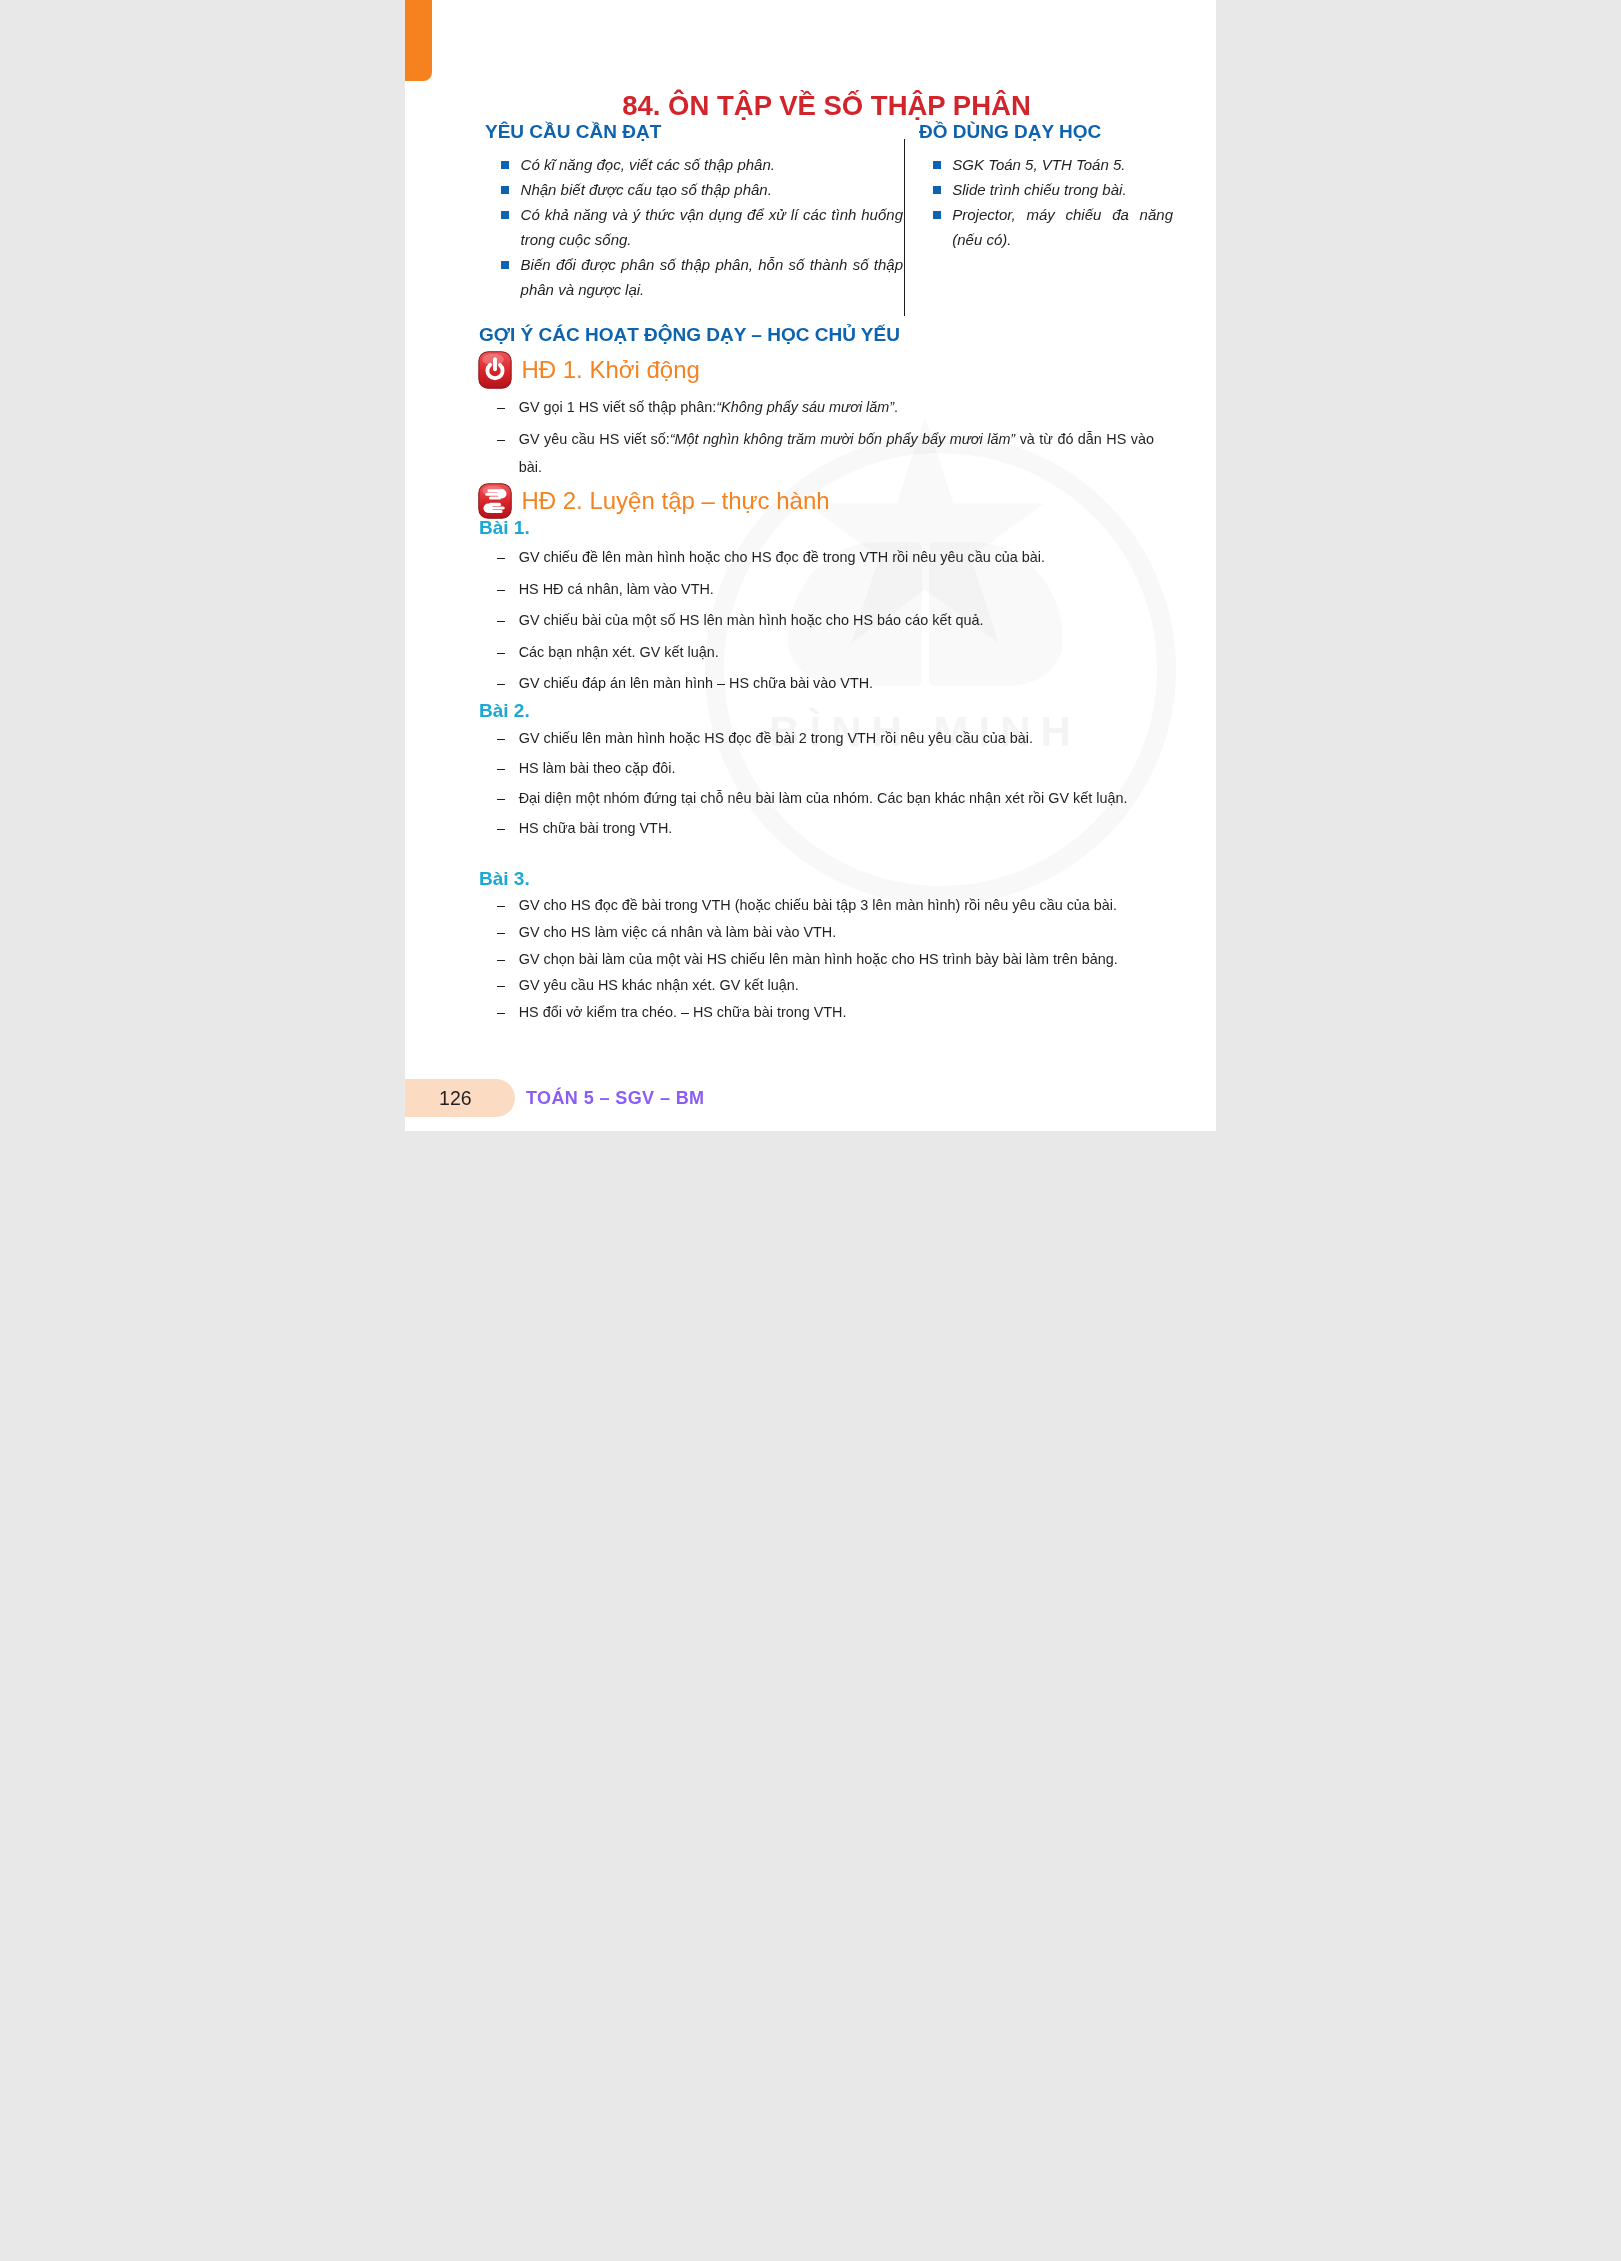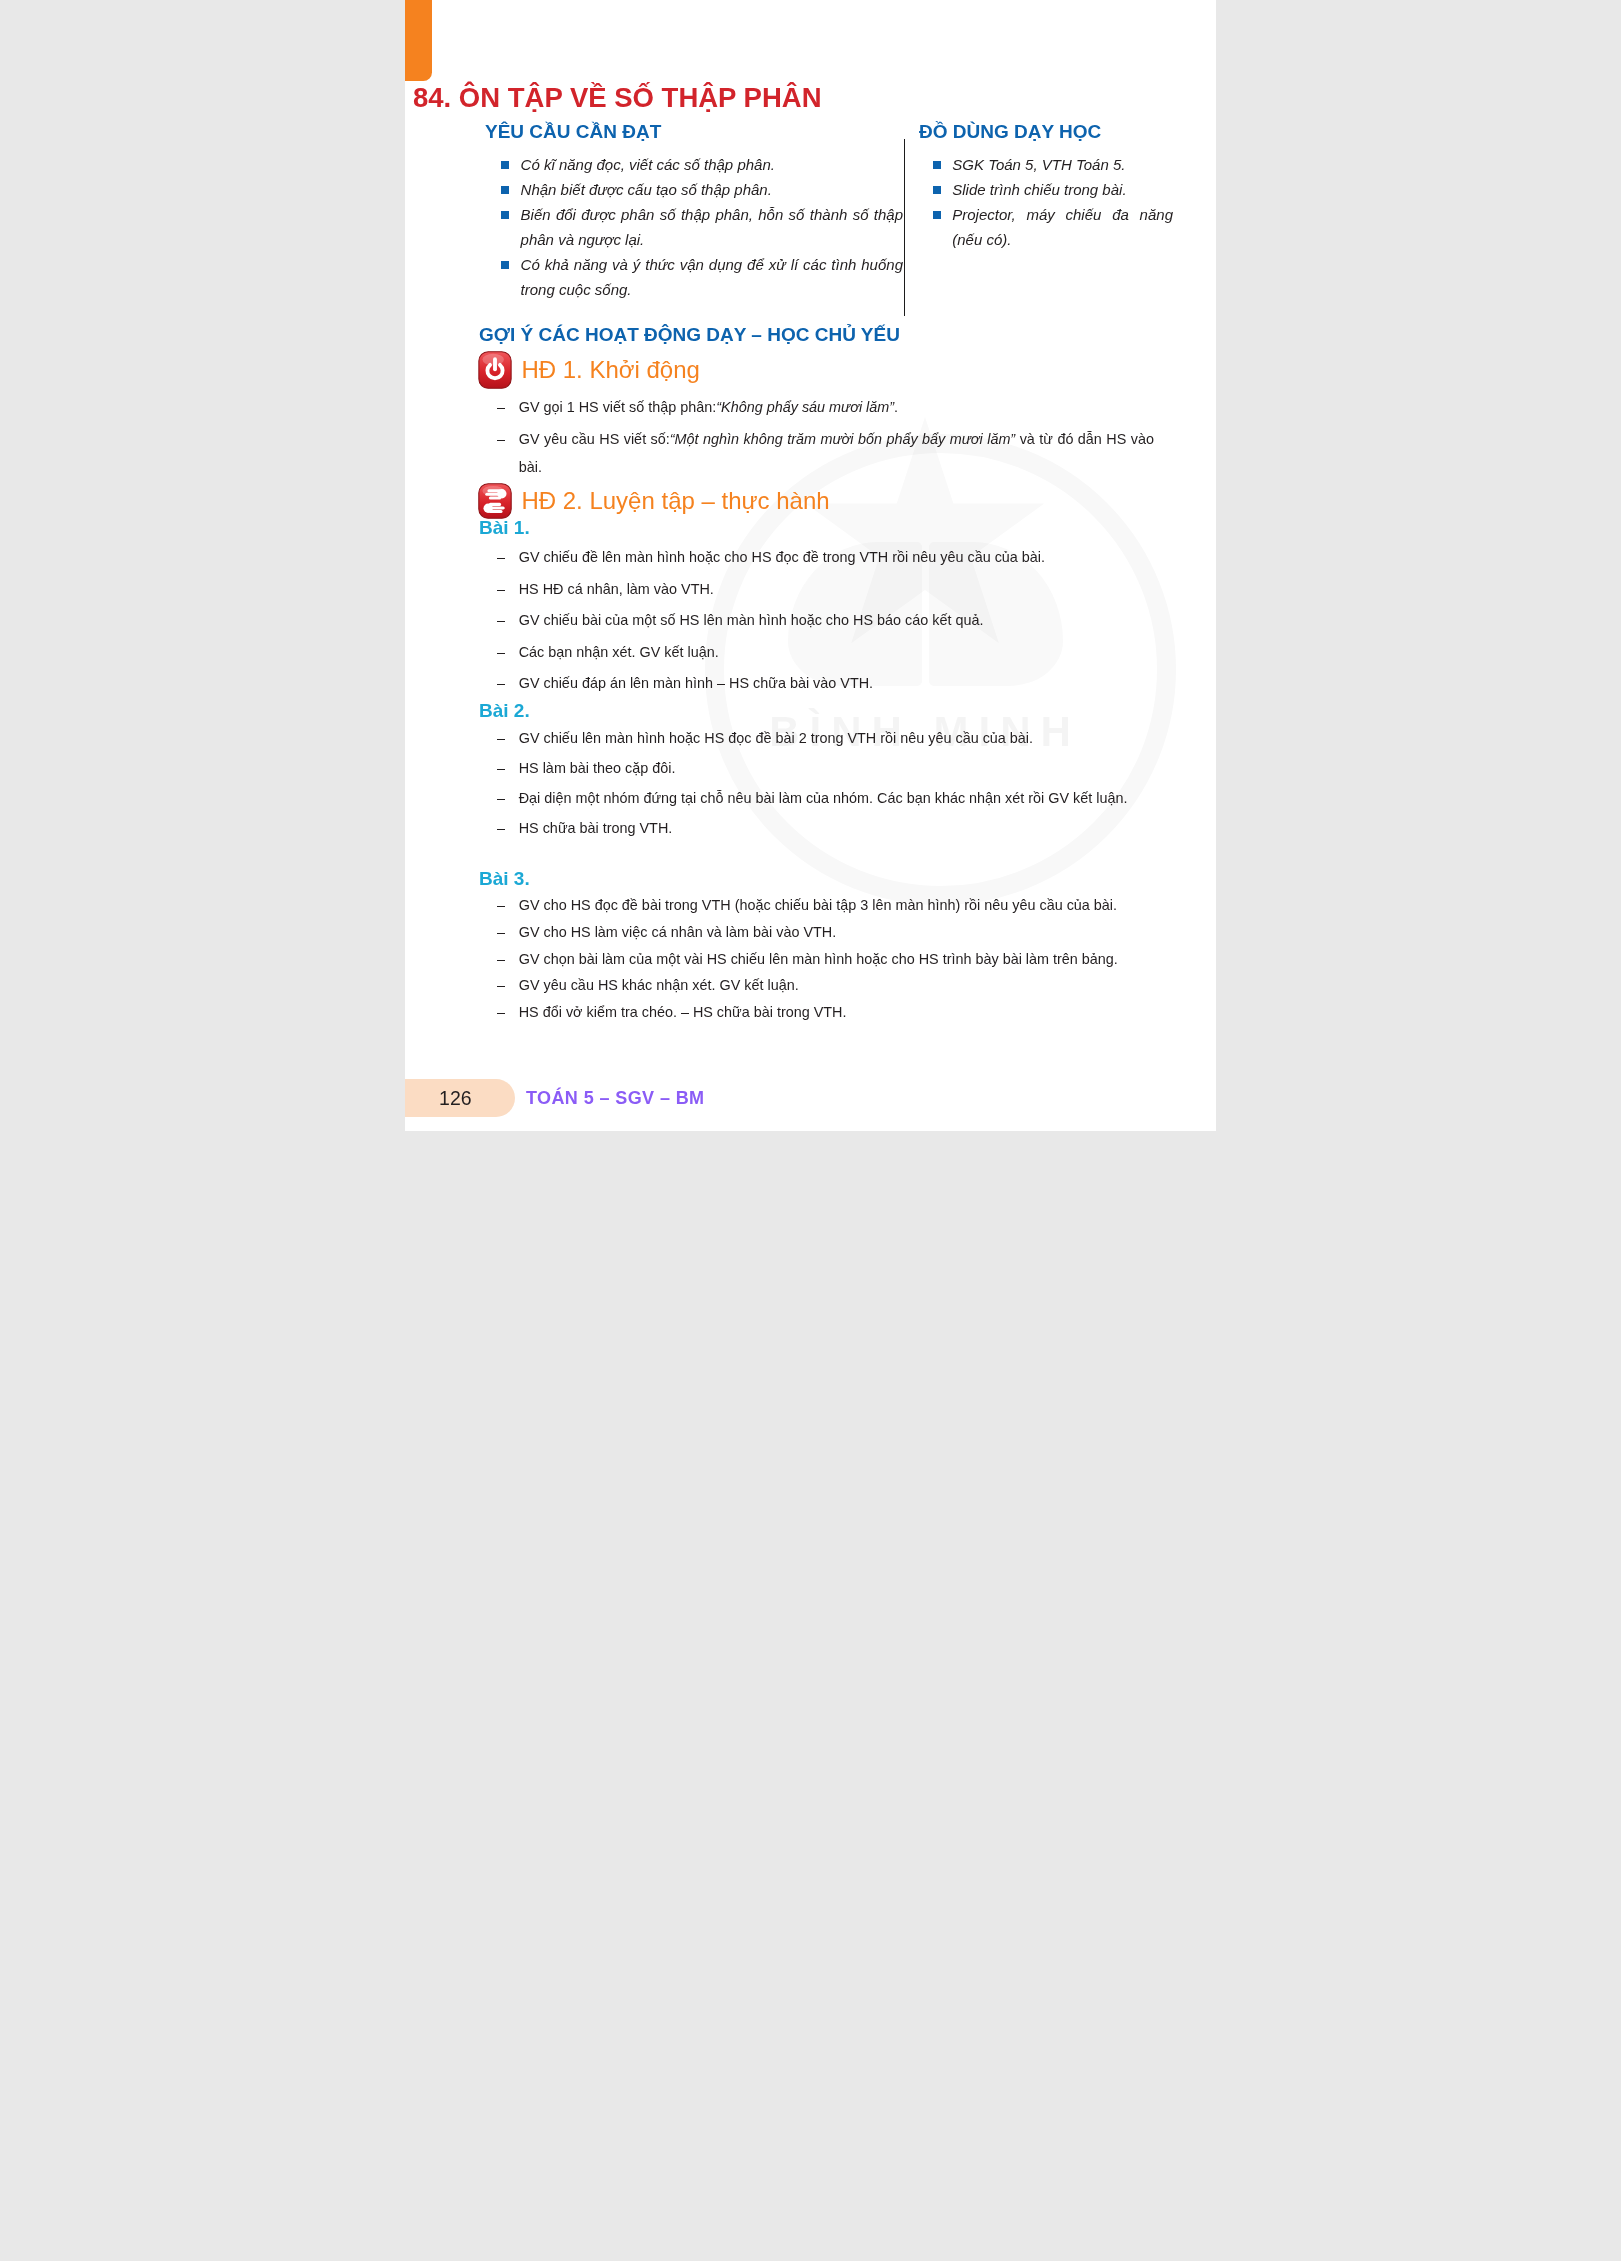--- a/index.html
+++ b/index.html
@@ -14,21 +14,21 @@
   .watermark{position:absolute;left:260px;top:405px;width:520px;height:506px;pointer-events:none;}
   .wm-ring{position:absolute;left:40px;top:29px;width:433px;height:433px;border:19px solid rgba(35,31,32,0.030);border-radius:50%;}
   .wm-star{position:absolute;left:0;top:-87px;width:100%;text-align:center;font-size:311px;line-height:433px;color:rgba(35,31,32,0.028);}
   .wm-book{position:absolute;left:123px;top:137px;width:275px;height:152px;}
   .wm-book:before,.wm-book:after{content:"";position:absolute;top:0;width:134px;height:144px;background:rgba(35,31,32,0.028);}
   .wm-book:before{left:0;border-radius:130px 7.2px 7.2px 79px / 144px 7.2px 7.2px 65px;}
   .wm-book:after{right:0;border-radius:7.2px 130px 79px 7.2px / 7.2px 144px 65px 7.2px;}
   .wm-text{position:absolute;left:0;top:303px;width:100%;text-align:center;font-size:42px;font-weight:bold;
     letter-spacing:10px;color:rgba(35,31,32,0.050);white-space:nowrap;}
 
-  .title{position:absolute;top:74px;left:0;width:100%;margin:8px;text-align:left;
+  .title{position:absolute;top:74px;left:0;width:100%;margin:16px;text-align:center;
     font-size:27.5px;font-weight:bold;color:var(--title_red,#D2242B);}
 
   .h-blue{margin:0;font-size:19px;font-weight:bold;color:var(--heading_blue,#0D63AE);}
 
   .col{position:absolute;top:121px;}
   .col-left{left:80px;width:418px;}
   .col-right{left:514px;width:254px;}
   .divider{position:absolute;left:499px;top:139px;width:1.4px;height:177px;background:#1b1b1b;}
 
   .sq-list{margin-top:9.4px;}
@@ -94,25 +94,25 @@
         <div class="li">
           <span class="mk square"></span>
           <div class="litx">Có kĩ năng đọc, viết các số thập phân.</div>
         </div>
         <div class="li">
           <span class="mk square"></span>
           <div class="litx">Nhận biết được cấu tạo số thập phân.</div>
         </div>
         <div class="li">
           <span class="mk square"></span>
+          <div class="litx">Có khả năng và ý thức vận dụng để xử lí các tình huống trong cuộc sống.</div>
+        </div>
+        <div class="li">
+          <span class="mk square"></span>
           <div class="litx">Biến đổi được phân số thập phân, hỗn số thành số thập phân và ngược lại.</div>
-        </div>
-        <div class="li">
-          <span class="mk square"></span>
-          <div class="litx">Có khả năng và ý thức vận dụng để xử lí các tình huống trong cuộc sống.</div>
         </div>
       </div>
   </section>
 
   <div class="divider"></div>
 
   <section class="col col-right">
     <h2 class="h-blue">ĐỒ DÙNG DẠY HỌC</h2>
     <div class="sq-list">
         <div class="li">

